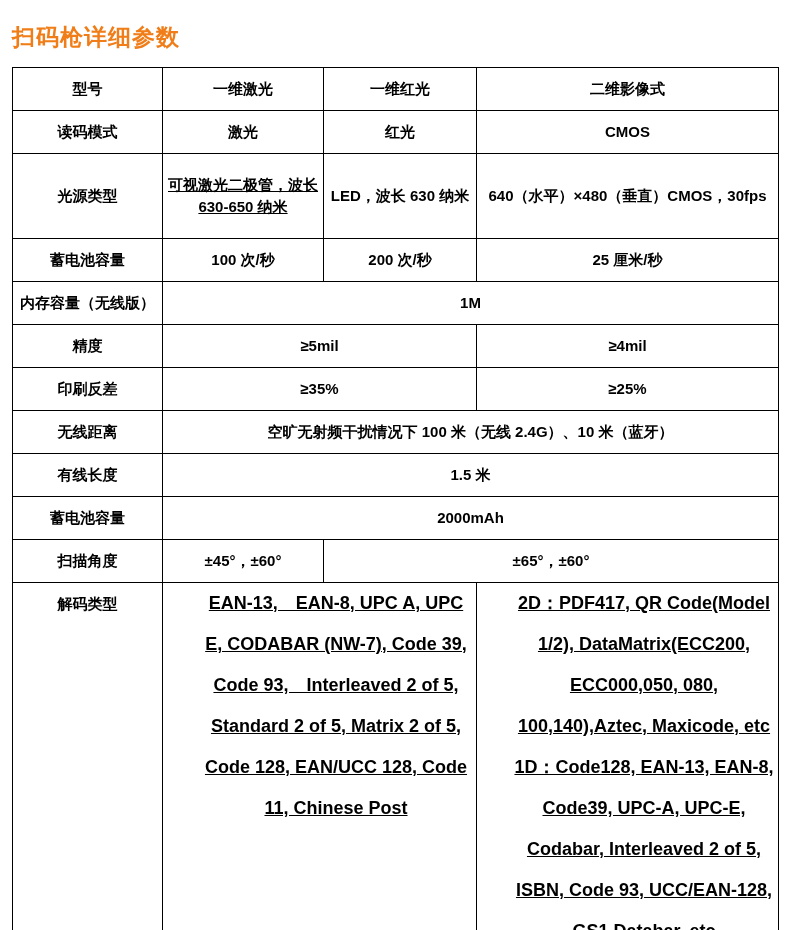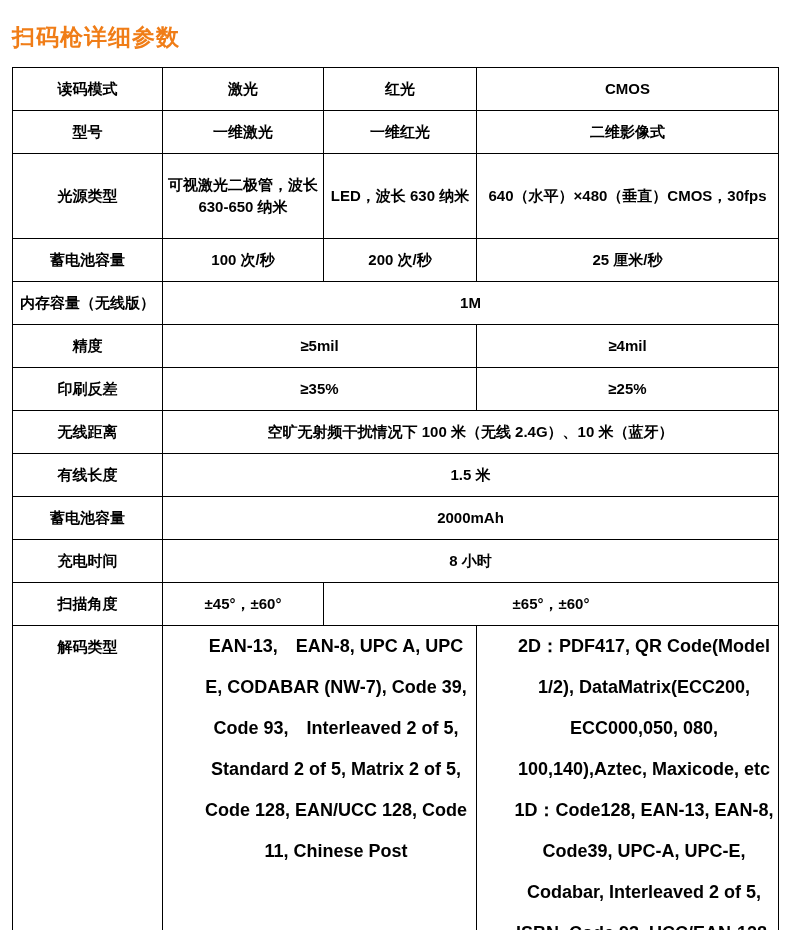--- a/index.html
+++ b/index.html
@@ -36,21 +36,21 @@
     padding: 0 3px;
     line-height: 1.45;
     overflow: hidden;
   }
   .spec-table col.c0 { width: 150px; }
   .spec-table col.c1 { width: 161px; }
   .spec-table col.c2 { width: 153px; }
   .spec-table col.c3 { width: 302px; }
 
   tr.tall td { height: 84px; }
-  .pre { white-space: pre-line; }
+  .pre { white-space: pre-line; text-decoration: underline; }
   .lh-wide { line-height: 42px; }
 
   tr.decode td {
     height: 248px;
     vertical-align: top;
     line-height: 41px;
   }
   tr.decode td.val {
     font-size: 18px;
     padding-left: 36px;
@@ -66,31 +66,31 @@
   <table class="spec-table">
     <colgroup>
       <col class="c0">
         <col class="c1">
         <col class="c2">
         <col class="c3">
     </colgroup>
     <tbody>
 
       <tr>
+        <td class="lbl">型号</td>
+        <td>一维激光</td>
+        <td>一维红光</td>
+        <td>二维影像式</td>
+      </tr>
+
+      <tr>
         <td class="lbl">读码模式</td>
         <td>激光</td>
         <td>红光</td>
         <td>CMOS</td>
-      </tr>
-
-      <tr>
-        <td class="lbl">型号</td>
-        <td>一维激光</td>
-        <td>一维红光</td>
-        <td>二维影像式</td>
       </tr>
 
       <tr class="tall">
         <td class="lbl">光源类型</td>
         <td class="pre lh-wide">可视激光二极管，波长
 630-650 纳米</td>
         <td>LED，波长 630 纳米</td>
         <td>640（水平）×480（垂直）CMOS，30fps</td>
       </tr>
 
@@ -126,24 +126,20 @@
       <tr>
         <td class="lbl">有线长度</td>
         <td colspan="3">1.5 米</td>
       </tr>
 
       <tr>
         <td class="lbl">蓄电池容量</td>
         <td colspan="3">2000mAh</td>
       </tr>
 
-      <tr>
-        <td class="lbl">充电时间</td>
-        <td colspan="3">8 小时</td>
-      </tr>
 
       <tr>
         <td class="lbl">扫描角度</td>
         <td>±45°，±60°</td>
         <td colspan="2">±65°，±60°</td>
       </tr>
 
 
       <tr class="decode">
         <td class="lbl">解码类型</td>

